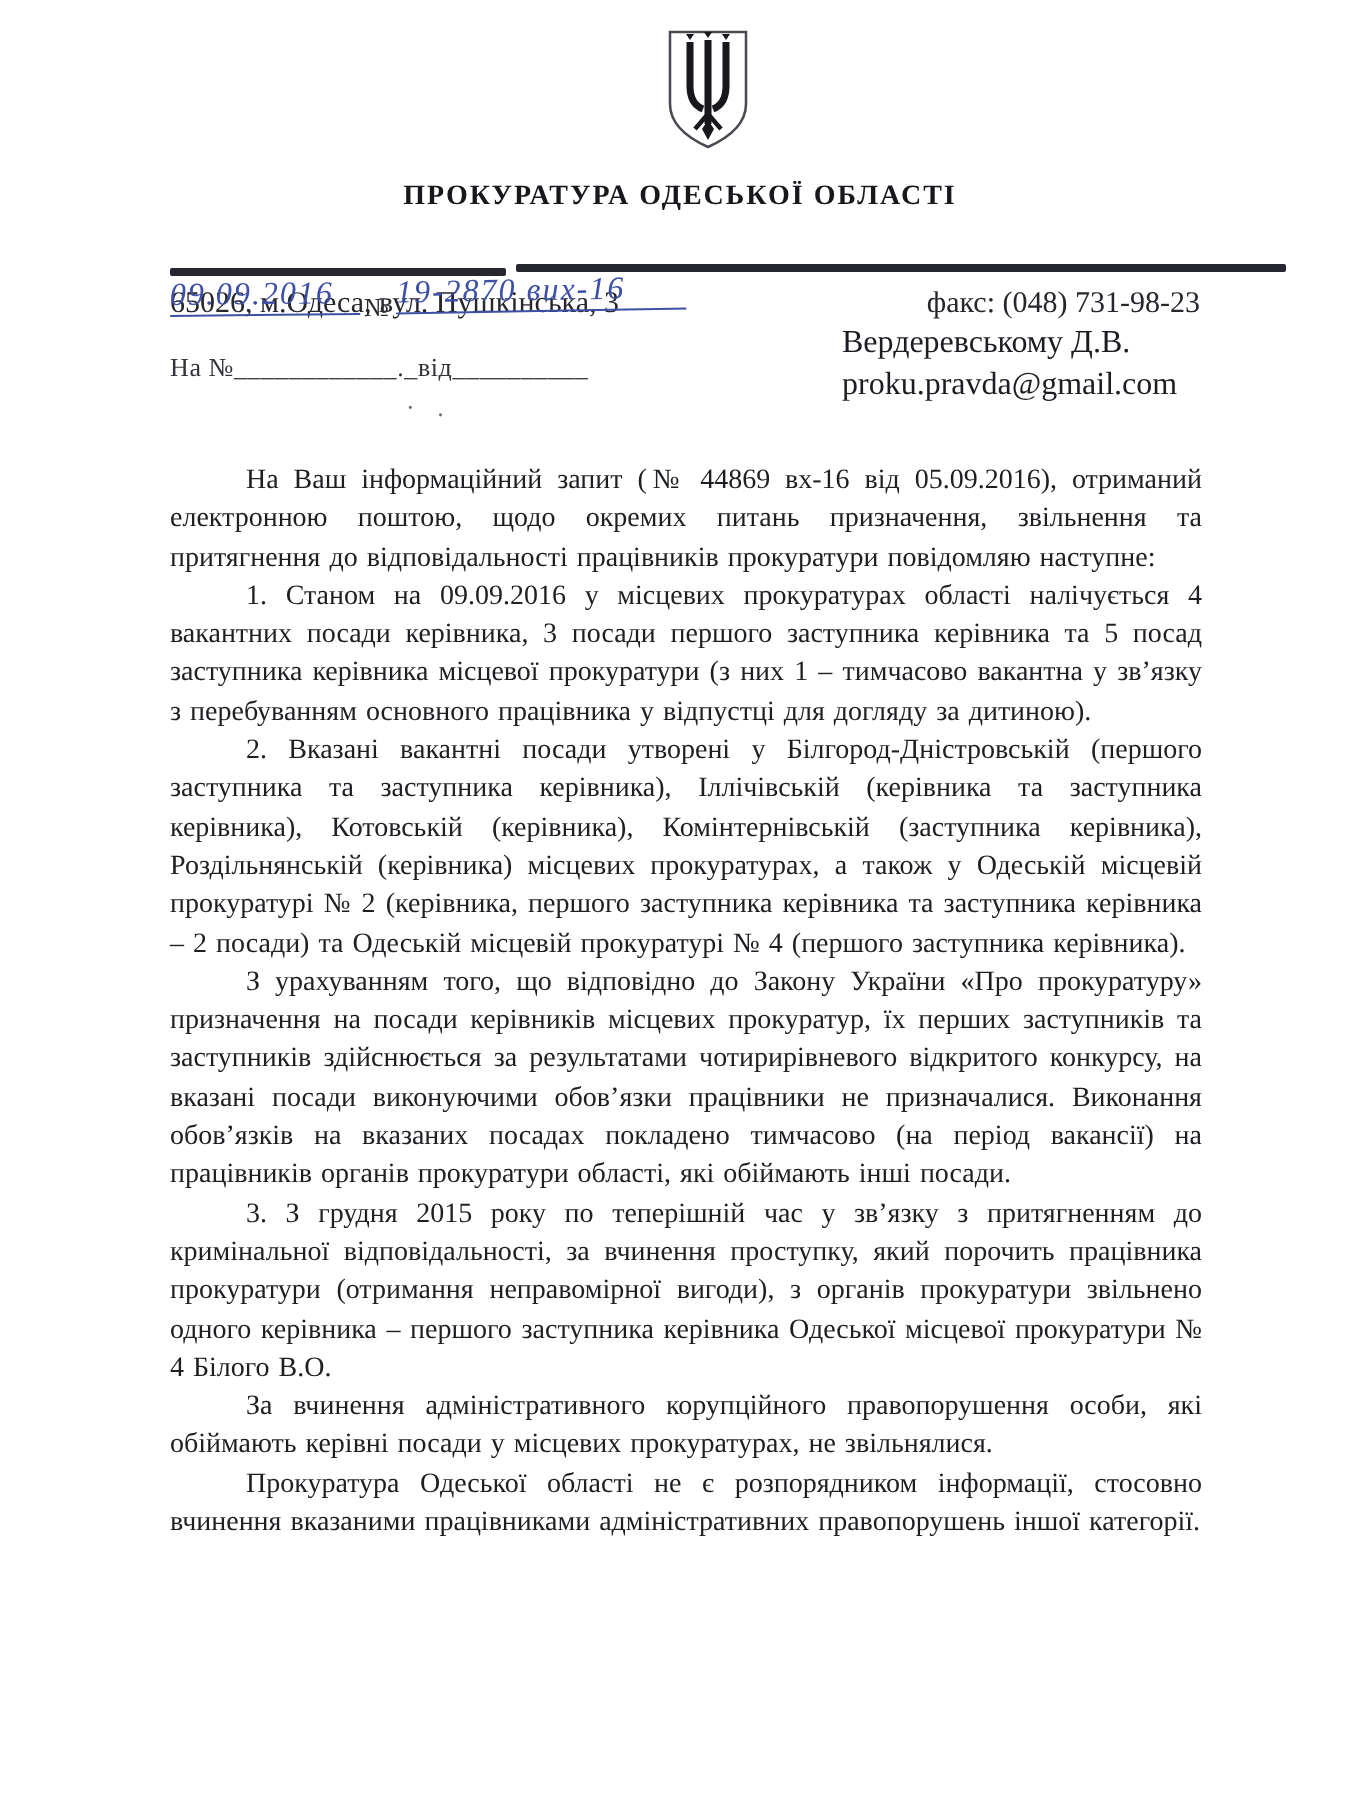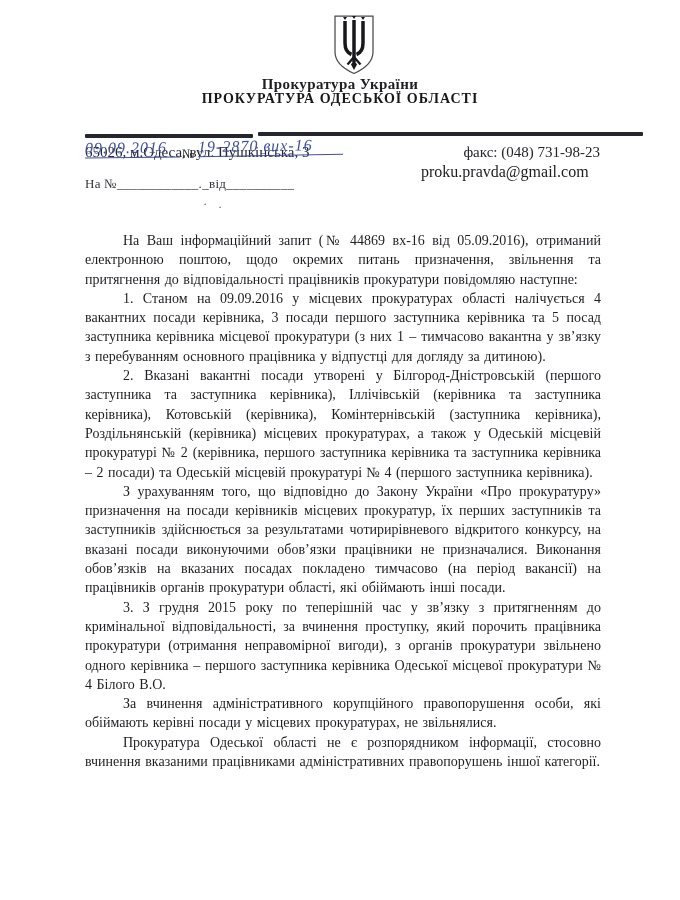--- a/index.html
+++ b/index.html
@@ -104,38 +104,38 @@
       <path d="M48 12 V96" stroke-width="7"></path>
       <path d="M30 14 V58 Q30 76 43 81" stroke-width="7"></path>
       <path d="M66 14 V58 Q66 76 53 81" stroke-width="7"></path>
       <path d="M48 86 L35 101" stroke-width="4.5"></path>
       <path d="M48 86 L61 101" stroke-width="4.5"></path>
     </g>
     <path d="M48 92 L42 101 L48 112 L54 101 Z" fill="#17171c"></path>
     <path d="M30 12 L26 6 H34 Z M48 10 L44 4 H52 Z M66 12 L62 6 H70 Z" fill="#17171c"></path>
   </svg>
 
-  <div class="org-parent">Прокуратура України</div>
   <div class="org-name">ПРОКУРАТУРА ОДЕСЬКОЇ ОБЛАСТІ</div>
 
   <div class="address-row">
     <span>65026, м.Одеса, вул. Пушкінська, 3</span>
     <span>факс: (048) 731-98-23</span>
   </div>
 
   <div class="divider-seg divider-left"></div>
   <div class="divider-seg divider-right"></div>
 
   <div class="hw hw-date">09.09.2016</div>
   <div class="no-sign">№</div>
   <div class="hw hw-number">19-2870 вих-16</div>
 
   <div class="reply-blank">На №____________._від__________</div>
 
   <div class="recipient">
+    <div>Вердеревському Д.В.</div>
     <div>proku.pravda@gmail.com</div>
   </div>
 
   <div class="ink-marks">· .</div>
 
   <div class="letter-body">
     <p>На Ваш інформаційний запит (№ 44869 вх-16 від 05.09.2016), отриманий електронною поштою, щодо окремих питань призначення, звільнення та притягнення до відповідальності працівників прокуратури повідомляю наступне:</p>
     <p>1. Станом на 09.09.2016 у місцевих прокуратурах області налічується 4 вакантних посади керівника, 3 посади першого заступника керівника та 5 посад заступника керівника місцевої прокуратури (з них 1 – тимчасово вакантна у зв’язку з перебуванням основного працівника у відпустці для догляду за дитиною).</p>
     <p>2. Вказані вакантні посади утворені у Білгород-Дністровській (першого заступника та заступника керівника), Іллічівській (керівника та заступника керівника), Котовській (керівника), Комінтернівській (заступника керівника), Роздільнянській (керівника) місцевих прокуратурах, а також у Одеській місцевій прокуратурі № 2 (керівника, першого заступника керівника та заступника керівника – 2 посади) та Одеській місцевій прокуратурі № 4 (першого заступника керівника).</p>
     <p>З урахуванням того, що відповідно до Закону України «Про прокуратуру» призначення на посади керівників місцевих прокуратур, їх перших заступників та заступників здійснюється за результатами чотирирівневого відкритого конкурсу, на вказані посади виконуючими обов’язки працівники не призначалися. Виконання обов’язків на вказаних посадах покладено тимчасово (на період вакансії) на працівників органів прокуратури області, які обіймають інші посади.</p>

